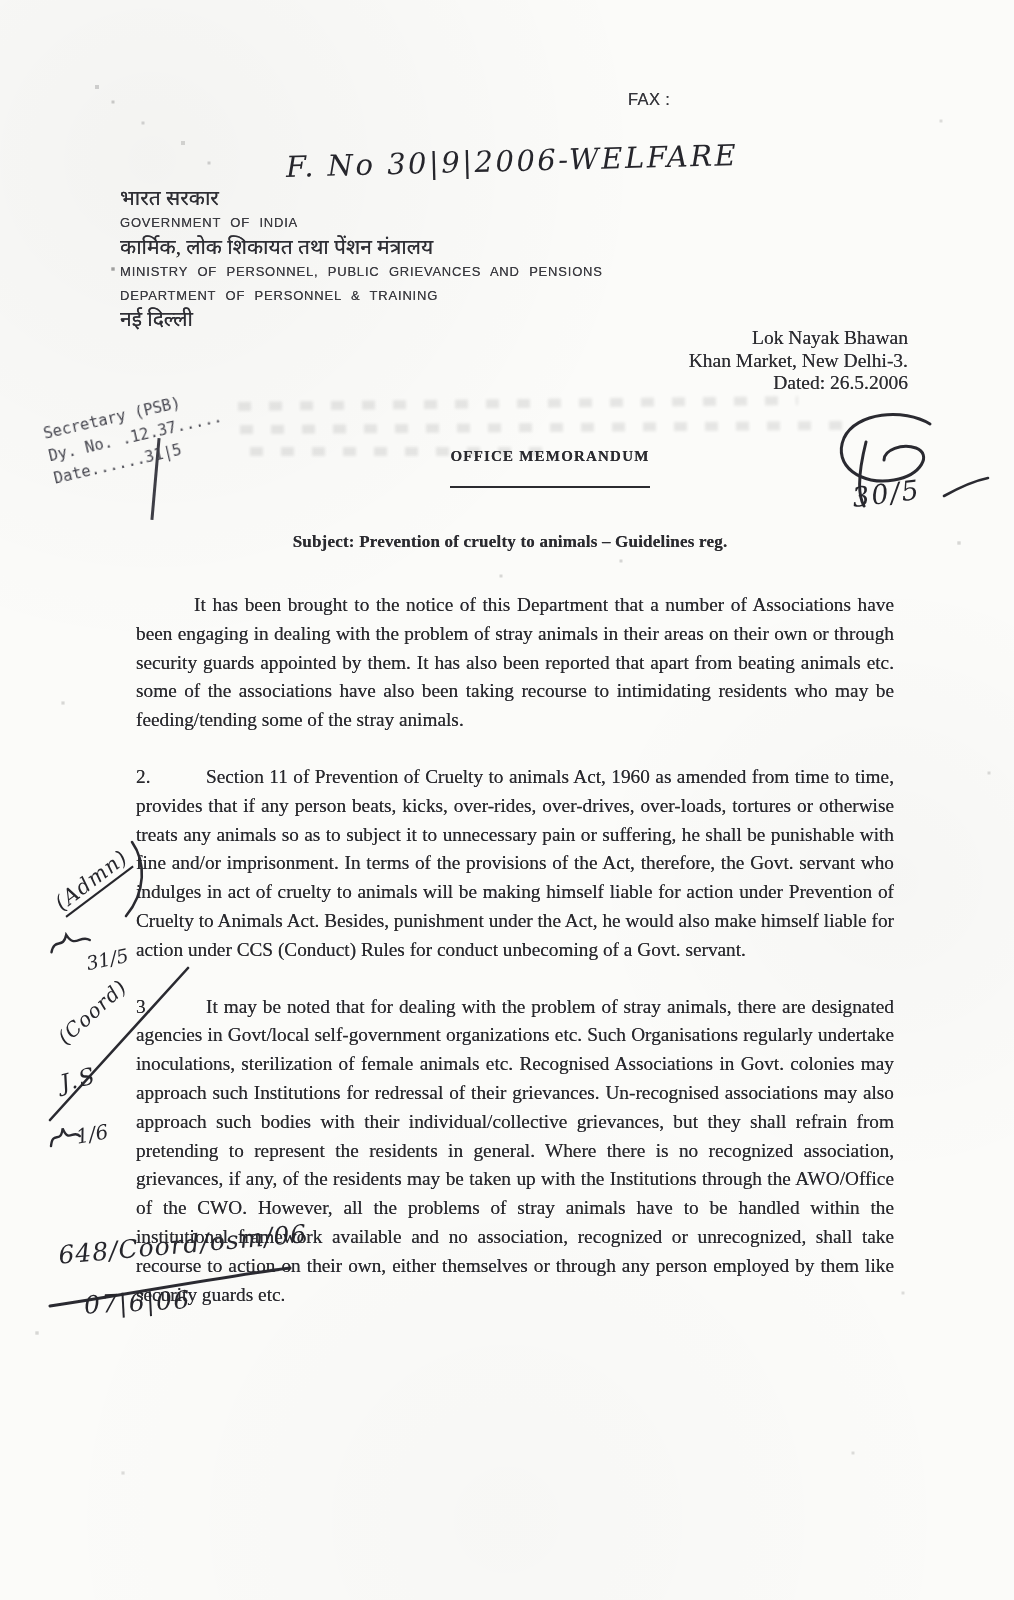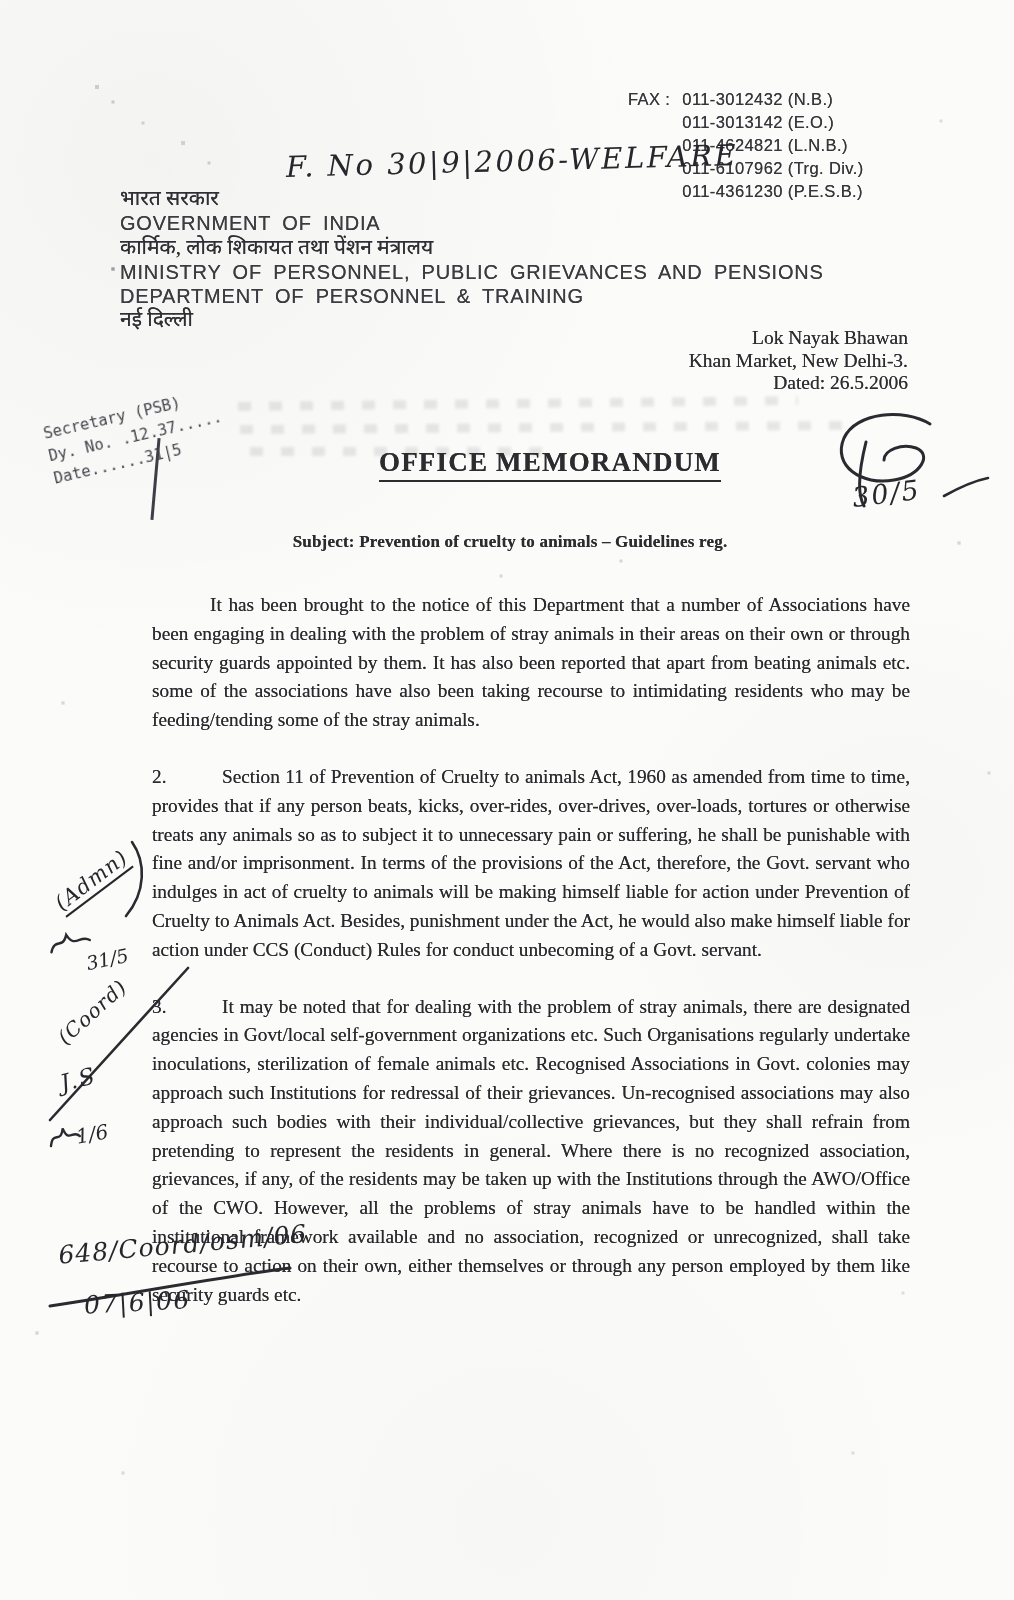--- a/index.html
+++ b/index.html
@@ -25,21 +25,21 @@
   .hand { font-family:"DejaVu Serif", serif; font-style:italic; color:#26262c; }
   .file-no {
     position:absolute; top:144px; left:286px; font-size:29px; letter-spacing:2.5px;
     transform:rotate(-1.5deg);
   }
 
   
   .letterhead { position:absolute; top:186px; left:120px; width:744px; text-align:left; }
   .letterhead .hi { font-size:21px; line-height:25px; color:#2e2e34; }
   .letterhead .en {
-    font-family:"Liberation Sans", sans-serif; font-size:20px; line-height:24px;
+    font-family:"Liberation Sans", sans-serif; font-size:13px; line-height:24px;
     color:#3b3b41; letter-spacing:0.8px; word-spacing:5px;
   }
   .letterhead .city { line-height:23px; }
 
   
   .addr {
     position:absolute; top:327px; right:106px; text-align:right;
     font-size:19.5px; line-height:22.5px; color:#2c2c31;
   }
 
@@ -60,37 +60,37 @@
     position:absolute; height:9px; opacity:0.10; filter:blur(1.6px);
     background:repeating-linear-gradient(90deg,#333 0 13px, transparent 13px 31px);
   }
   .g1 { top:399px; left:238px; width:560px; transform:rotate(-0.6deg); }
   .g2 { top:423px; left:240px; width:612px; transform:rotate(-0.4deg); }
   .g3 { top:447px; left:250px; width:300px; }
 
   
   .memo-title-wrap { position:absolute; top:447px; left:90px; width:920px; text-align:center; }
   .memo-title {
-    display:inline-block; font-weight:bold; font-size:27px; letter-spacing:1.2px;
-    border-bottom:2.5px solid #2b2b30; padding-bottom:2px;
+    display:inline-block; font-weight:bold; font-size:15px; letter-spacing:1.2px;
+    border-bottom:2.5px solid #2b2b30; padding-bottom:21px;
   }
 
   
   .sig-svg { position:absolute; top:408px; left:826px; }
   .sig-date { position:absolute; top:478px; left:852px; font-size:27px; transform:rotate(-7deg); letter-spacing:2px; }
 
   
   .subject {
     position:absolute; top:532px; left:120px; width:780px; text-align:center;
     font-weight:bold; font-size:17px; letter-spacing:0.2px;
   }
 
   
   .body-text {
-    position:absolute; top:591px; left:152px; width:758px;
+    position:absolute; top:591px; left:136px; width:758px;
     font-size:19.3px; line-height:28.8px; text-align:justify; color:#29292e;
   }
   .body-text p { margin:0 0 28px 0; }
   .p-indent { text-indent:58px; }
   .pnum { display:inline-block; width:70px; }
 
   
   .mnote { position:absolute; }
   .m-admn { top:868px; left:50px; font-size:21px; transform:rotate(-37deg);
             border-bottom:2px solid #26262c; padding-bottom:1px; letter-spacing:1px; }
@@ -122,27 +122,20 @@
 </style>
 </head>
 <body>
 
 <div class="page">
 
   <div class="specks"></div>
 
   <div class="fax-block">
     <span class="scan-ink">FAX :</span>
-    <div>
-      <div class="scan-ink">011-3012432 (N.B.)</div>
-      <div class="scan-ink">011-3013142 (E.O.)</div>
-      <div class="scan-ink">011-4624821 (L.N.B.)</div>
-      <div class="scan-ink">011-6107962 (Trg. Div.)</div>
-      <div class="scan-ink">011-4361230 (P.E.S.B.)</div>
-    </div>
   </div>
 
   <div class="file-no hand">F. No 30|9|2006-WELFARE</div>
 
   <div class="letterhead">
     <div class="hi scan-ink">भारत सरकार</div>
     <div class="en scan-ink">GOVERNMENT OF INDIA</div>
     <div class="hi scan-ink">कार्मिक, लोक शिकायत तथा पेंशन मंत्रालय</div>
     <div class="en scan-ink">MINISTRY OF PERSONNEL, PUBLIC GRIEVANCES AND PENSIONS</div>
     <div class="en scan-ink">DEPARTMENT OF PERSONNEL &amp; TRAINING</div>

